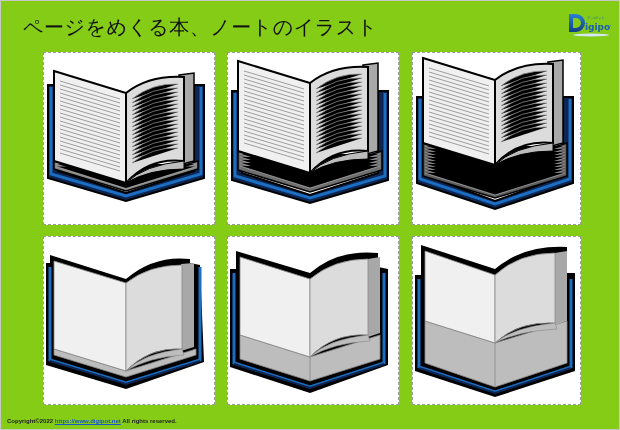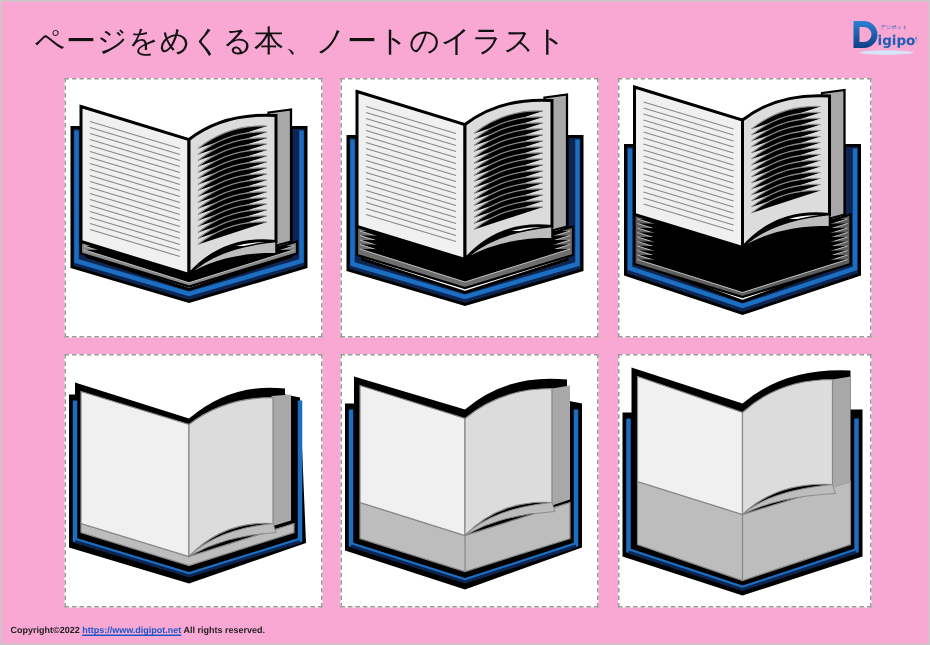--- a/index.html
+++ b/index.html
@@ -1,17 +1,17 @@
 <!DOCTYPE html>
 <html><head>
 <meta charset="utf-8">
 <style>
   html,body{margin:0;padding:0;background:#fff;}
   body{width:620px;height:430px;position:relative;overflow:hidden;font-family:"DejaVu Sans",sans-serif;}
-  .slide{position:absolute;left:0;top:0;width:618px;height:428px;border:1px solid #c8c8c8;background:#f9a8d4;}
+  .slide{position:absolute;left:0;top:0;width:618px;height:428px;border:1px solid #c8c8c8;background:#84cc16;}
   .title{position:absolute;left:22px;top:13px;font-size:20px;color:#111;letter-spacing:0.5px;white-space:nowrap;}
   .logo{position:absolute;left:566px;top:9px;width:44px;height:28px;}
   .panel{position:absolute;border:1px dashed #9a9a9a;background:#fff;}
   .panel svg{position:absolute;left:0;top:0;}
   .footer{position:absolute;left:6px;top:417px;font-family:"Liberation Sans",sans-serif;font-size:6px;font-weight:bold;color:#222;white-space:nowrap;}
   .footer a{color:#1a56c8;text-decoration:underline;}
 </style>
 </head>
 <body>
 

